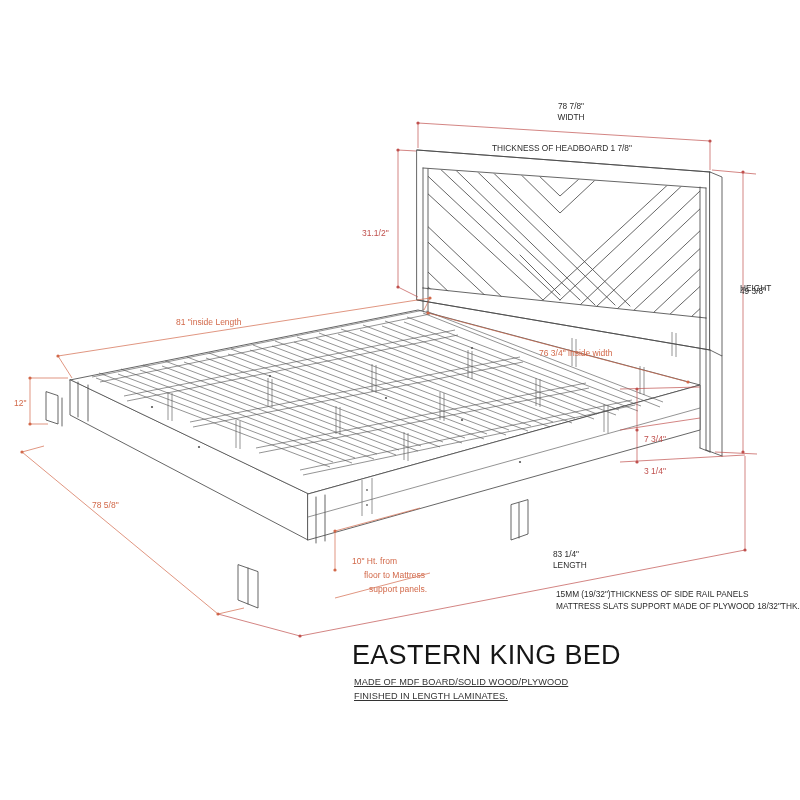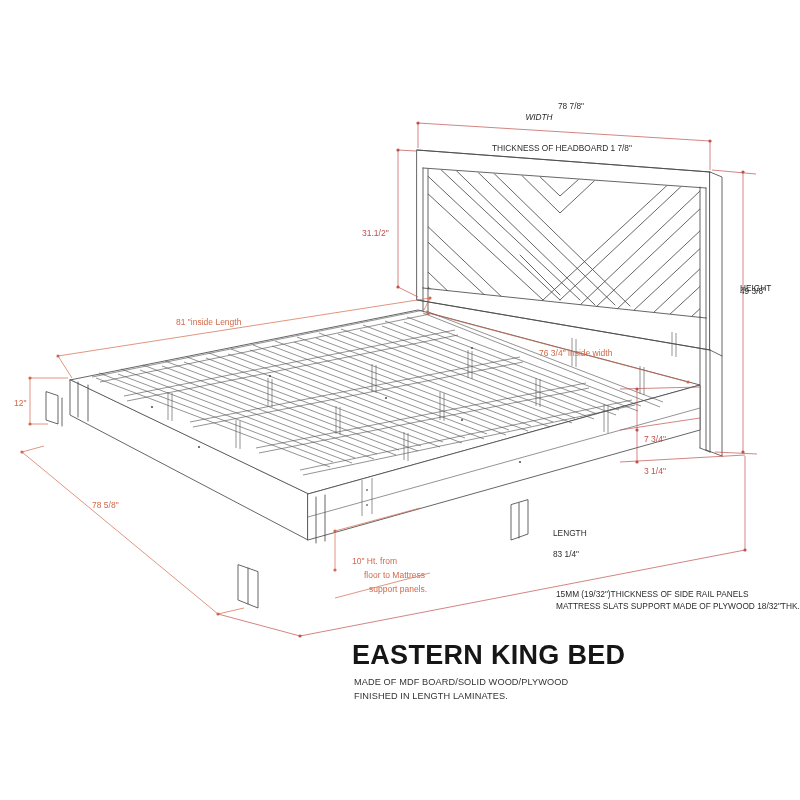--- a/index.html
+++ b/index.html
@@ -17,28 +17,29 @@
   .dim{color:#c0504d;font-size:8.5px;}
   .dimo{color:#d2694a;font-size:8.5px;}
   .note{color:#2b2b2b;font-size:8.3px;}
   .ctr{text-align:center;}
 
   .title{
     position:absolute;
     font-size:27px;
     letter-spacing:.3px;
     color:#161616;
-    font-weight:700;
+    font-weight:400;
   }
   .subtitle{
     position:absolute;
     font-size:9.2px;
     color:#333;
     line-height:1.45;
     letter-spacing:.1px;
+    text-decoration:underline;
   }
 </style>
 </head>
 <body>
 
 <div id="stage">
 
   <svg id="drawing" viewBox="0 0 800 800">
     <defs>
       <style>
@@ -269,21 +270,21 @@
 
       <path class="dimlno" d="M335,531 L335,570"></path>
       <circle class="dimdoto" cx="335" cy="531" r="1.6"></circle>
       <circle class="dimdoto" cx="335" cy="570" r="1.6"></circle>
       <path class="dimlno" d="M335,531 L420,508"></path>
       <path class="dimlno" d="M335,598 L430,573"></path>
     </g>
   </svg>
 
   <div class="txt note ctr" style="left:536px;top:101px;width:70px;">78 7/8"</div>
-  <div class="txt note ctr" style="left:504px;top:112px;width:70px;font-style:italic;">WIDTH</div>
+  <div class="txt note ctr" style="left:536px;top:112px;width:70px;">WIDTH</div>
 
   <div class="txt note" style="left:492px;top:143px;">THICKNESS OF HEADBOARD 1 7/8"</div>
 
   <div class="txt dim" style="left:362px;top:228px;">31.1/2"</div>
 
   <div class="txt note" style="left:740px;top:286px;">49 3/8"</div>
   <div class="txt note" style="left:740px;top:283px;">HEIGHT</div>
 
   <div class="txt dimo" style="left:176px;top:317px;">81 "inside Length</div>
 
@@ -294,21 +295,21 @@
   <div class="txt dim" style="left:644px;top:434px;">7 3/4"</div>
   <div class="txt dim" style="left:644px;top:466px;">3 1/4"</div>
 
   <div class="txt dimo" style="left:92px;top:500px;">78 5/8"</div>
 
   <div class="txt dimo" style="left:352px;top:556px;">10" Ht. from</div>
   <div class="txt dimo" style="left:364px;top:570px;">floor to Mattress</div>
   <div class="txt dimo" style="left:352px;top:584px;padding-left:17px;">support panels.</div>
 
   <div class="txt note" style="left:553px;top:549px;">83 1/4"</div>
-  <div class="txt note" style="left:553px;top:528px;">LENGTH</div>
+  <div class="txt note" style="left:553px;top:560px;">LENGTH</div>
 
   <div class="txt note" style="left:556px;top:589px;">15MM (19/32")THICKNESS OF SIDE RAIL PANELS</div>
   <div class="txt note" style="left:556px;top:601px;">MATTRESS SLATS SUPPORT MADE OF PLYWOOD 18/32"THK.</div>
 
   <div class="title" style="left:352px;top:640px;">EASTERN KING BED</div>
   <div class="subtitle" style="left:354px;top:676px;">MADE OF MDF BOARD/SOLID WOOD/PLYWOOD</div>
   <div class="subtitle" style="left:354px;top:690px;">FINISHED IN LENGTH LAMINATES.</div>
 
 </div>
 

